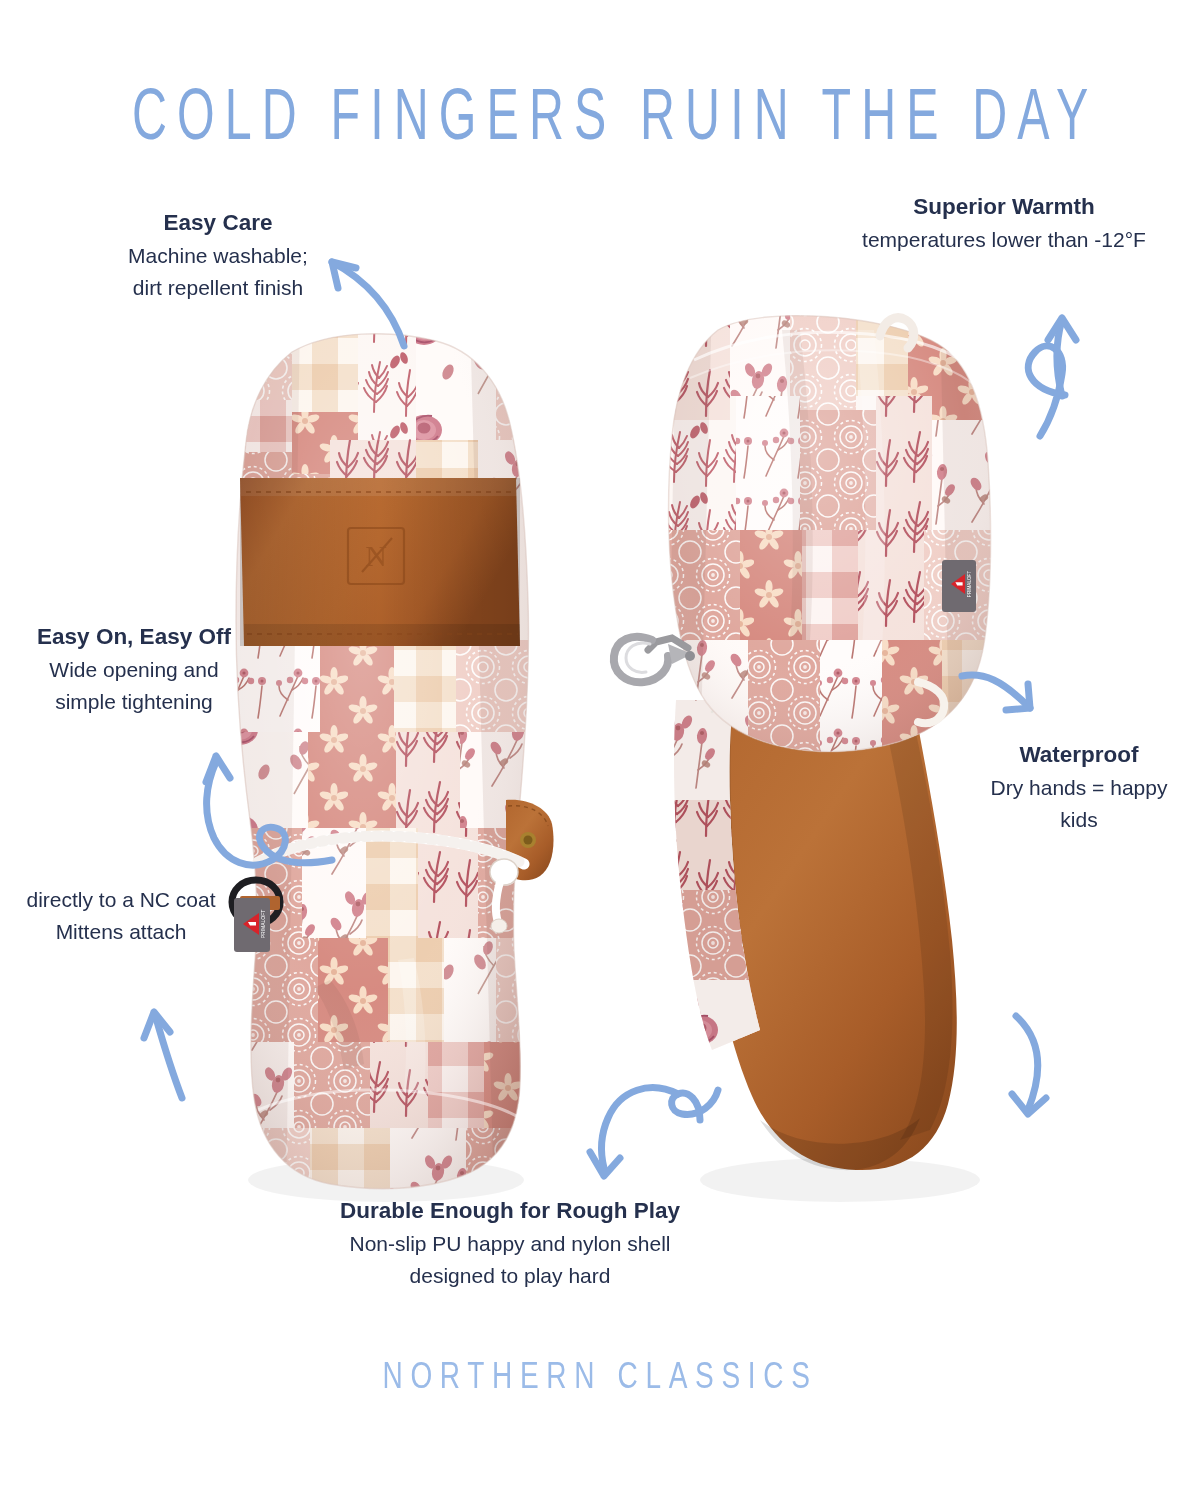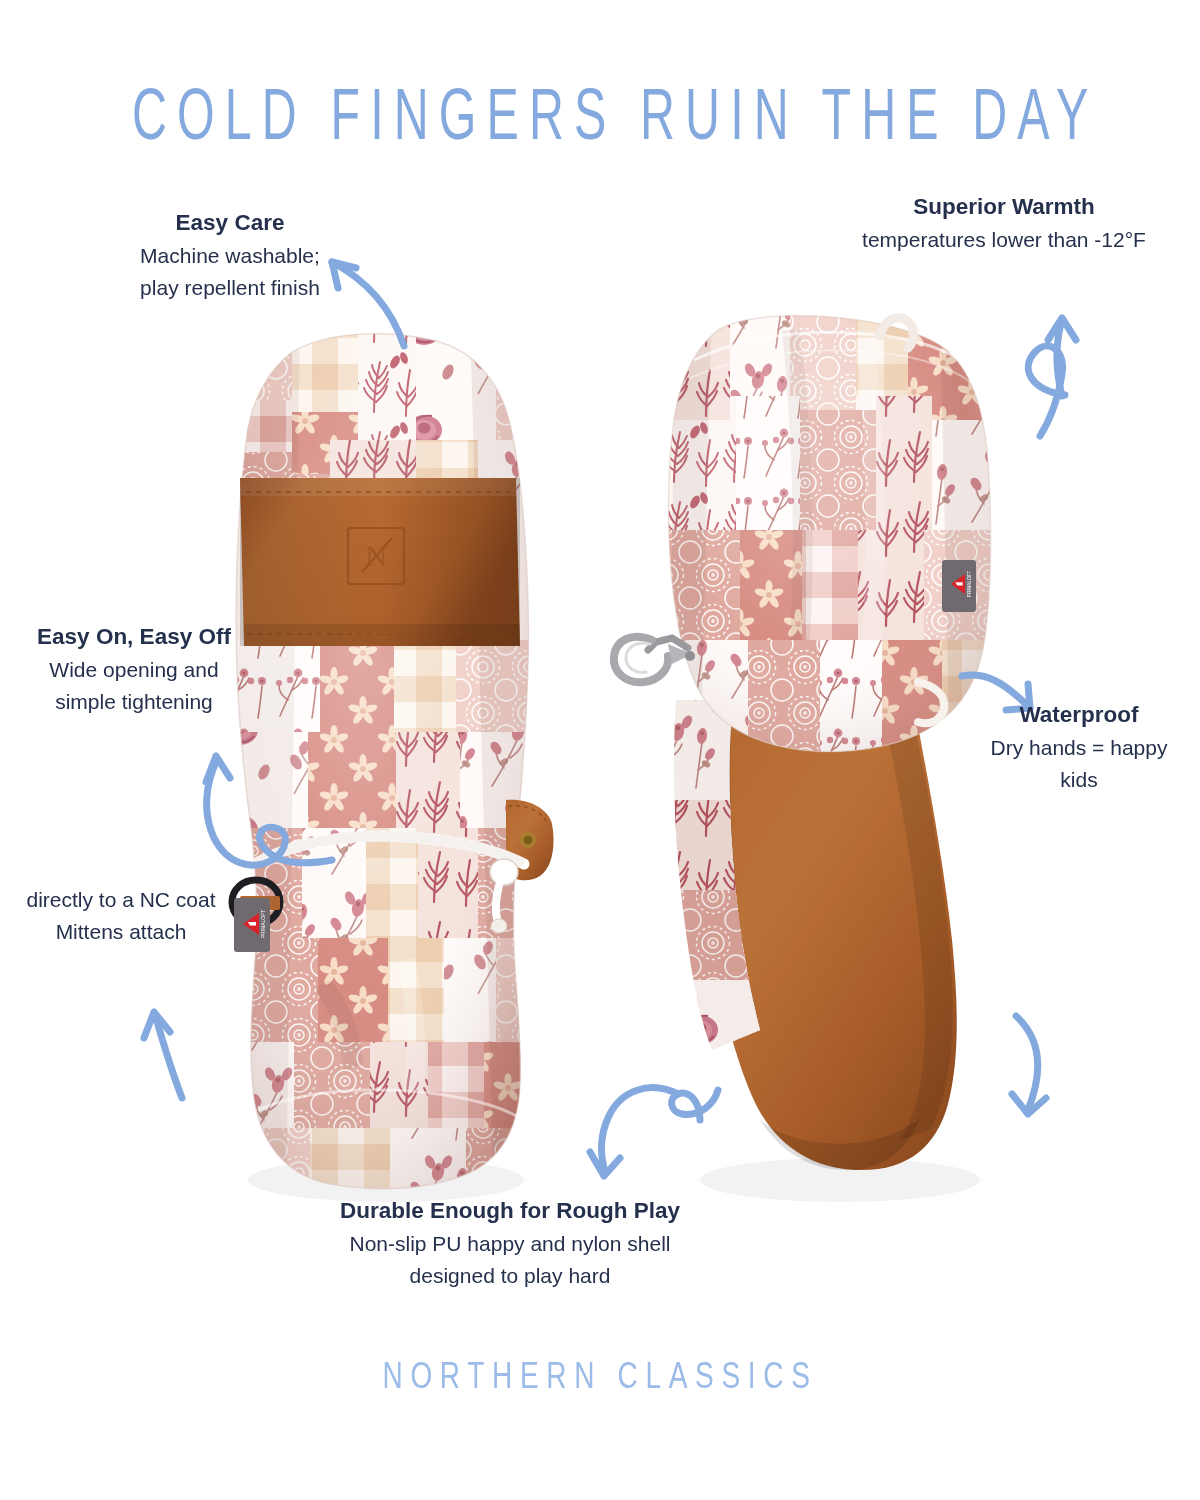--- a/index.html
+++ b/index.html
@@ -604,43 +604,43 @@
         <g>
           <path d="M1028 1110 C1044 1070 1040 1038 1016 1016"></path>
           <path d="M1028 1114 L1012 1094 M1028 1114 L1046 1098"></path>
         </g>
       </g>
     </svg>
   </div>
 
   <div class="headline">COLD FINGERS RUIN THE DAY</div>
 
-  <div class="callout ta-c" style="left:90px; top:208px; width:280px;">
+  <div class="callout ta-c" style="left:78px; top:208px; width:280px;">
     <div class="c-title">Easy Care</div>
     <div class="c-body">Machine washable;</div>
-    <div class="c-body">play repellent finish</div>
+    <div class="c-body">dirt repellent finish</div>
   </div>
 
   <div class="callout ta-c" style="left:808px; top:192px; width:392px;">
     <div class="c-title">Superior Warmth</div>
     <div class="c-body">temperatures lower than -12°F</div>
   </div>
 
   <div class="callout ta-c" style="left:10px; top:622px; width:248px;">
     <div class="c-title">Easy On, Easy Off</div>
     <div class="c-body">Wide opening and</div>
     <div class="c-body">simple tightening</div>
   </div>
 
   <div class="callout ta-c" style="left:0px; top:884px; width:242px;">
     <div class="c-body">directly to a NC coat</div>
     <div class="c-body">Mittens attach</div>
   </div>
 
-  <div class="callout ta-c" style="left:958px; top:700px; width:242px;">
+  <div class="callout ta-c" style="left:958px; top:740px; width:242px;">
     <div class="c-title">Waterproof</div>
     <div class="c-body">Dry hands = happy</div>
     <div class="c-body">kids</div>
   </div>
 
   <div class="callout ta-c" style="left:300px; top:1196px; width:420px;">
     <div class="c-title">Durable Enough for Rough Play</div>
     <div class="c-body">Non-slip PU happy and nylon shell</div>
     <div class="c-body">designed to play hard</div>
   </div>

